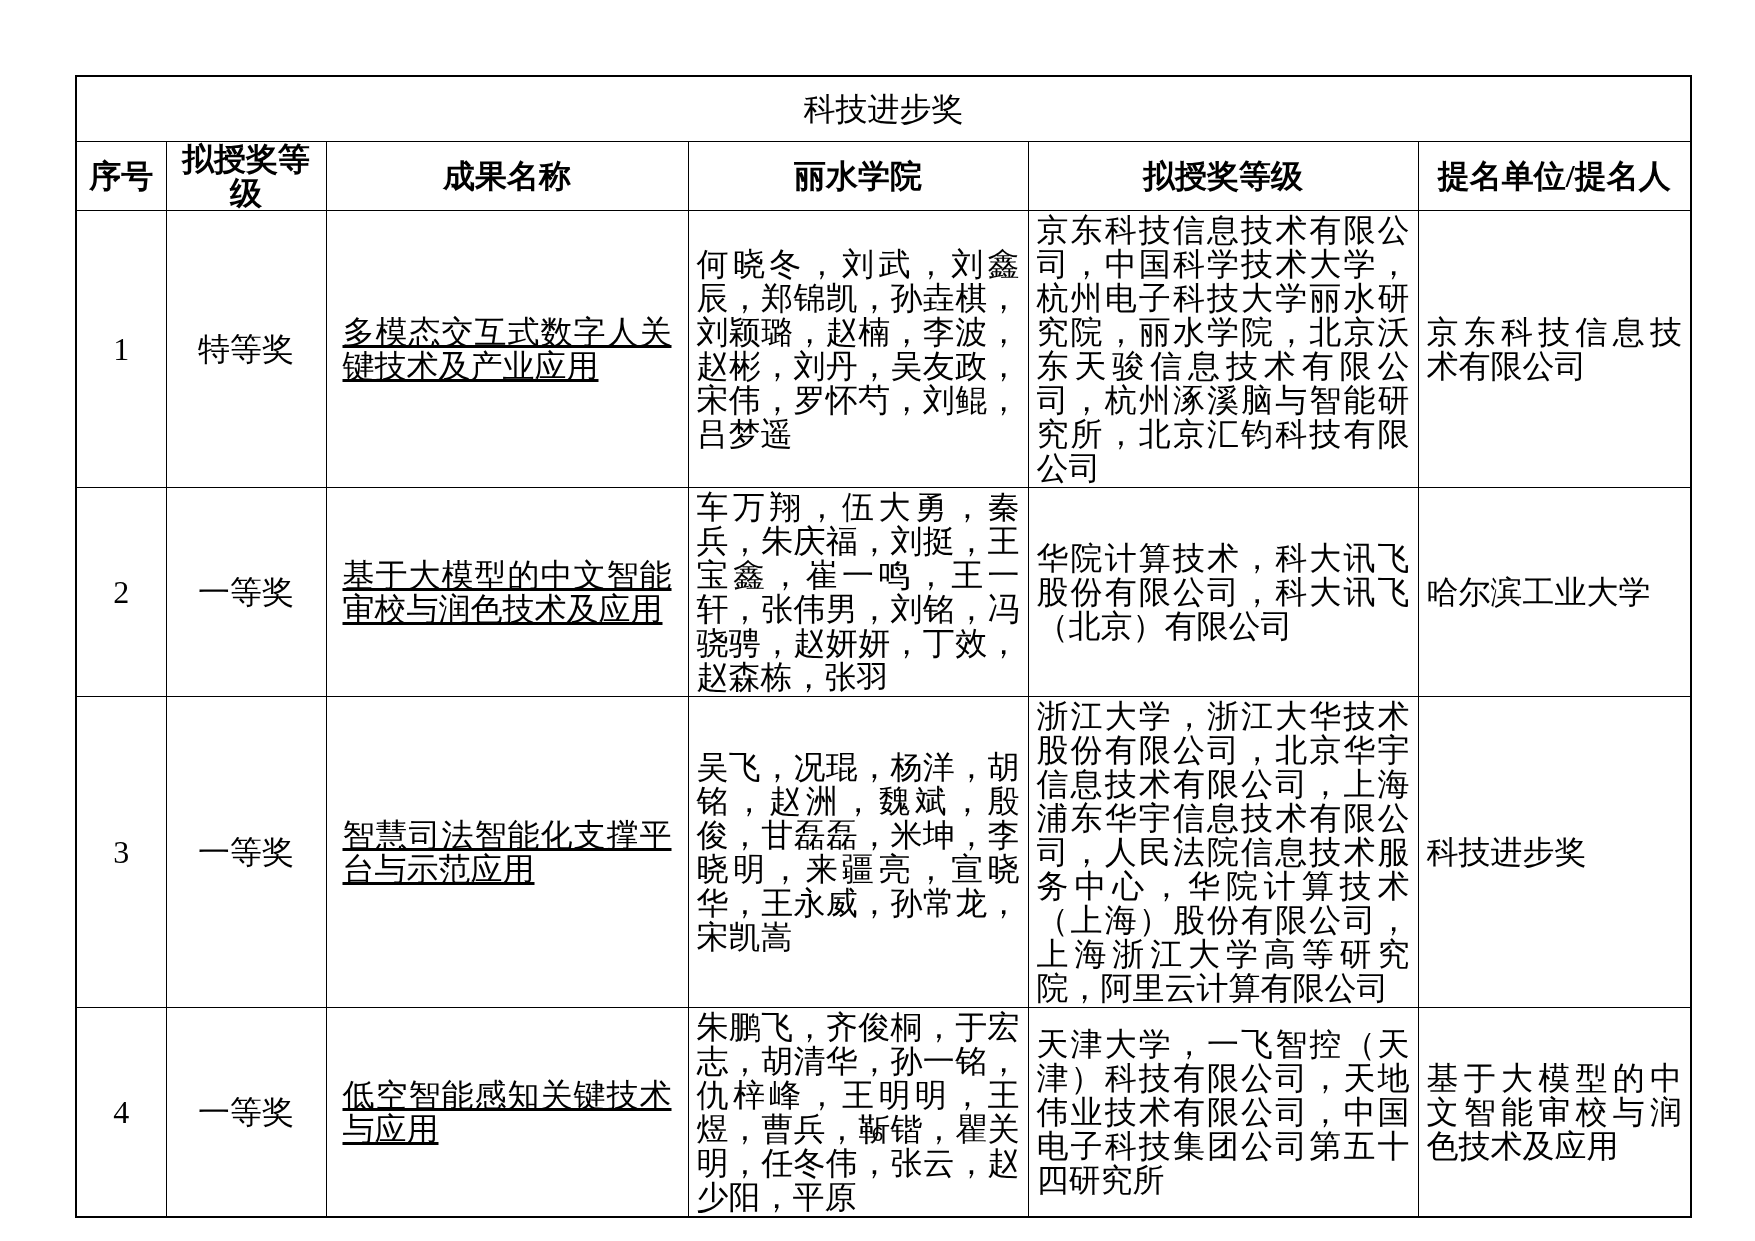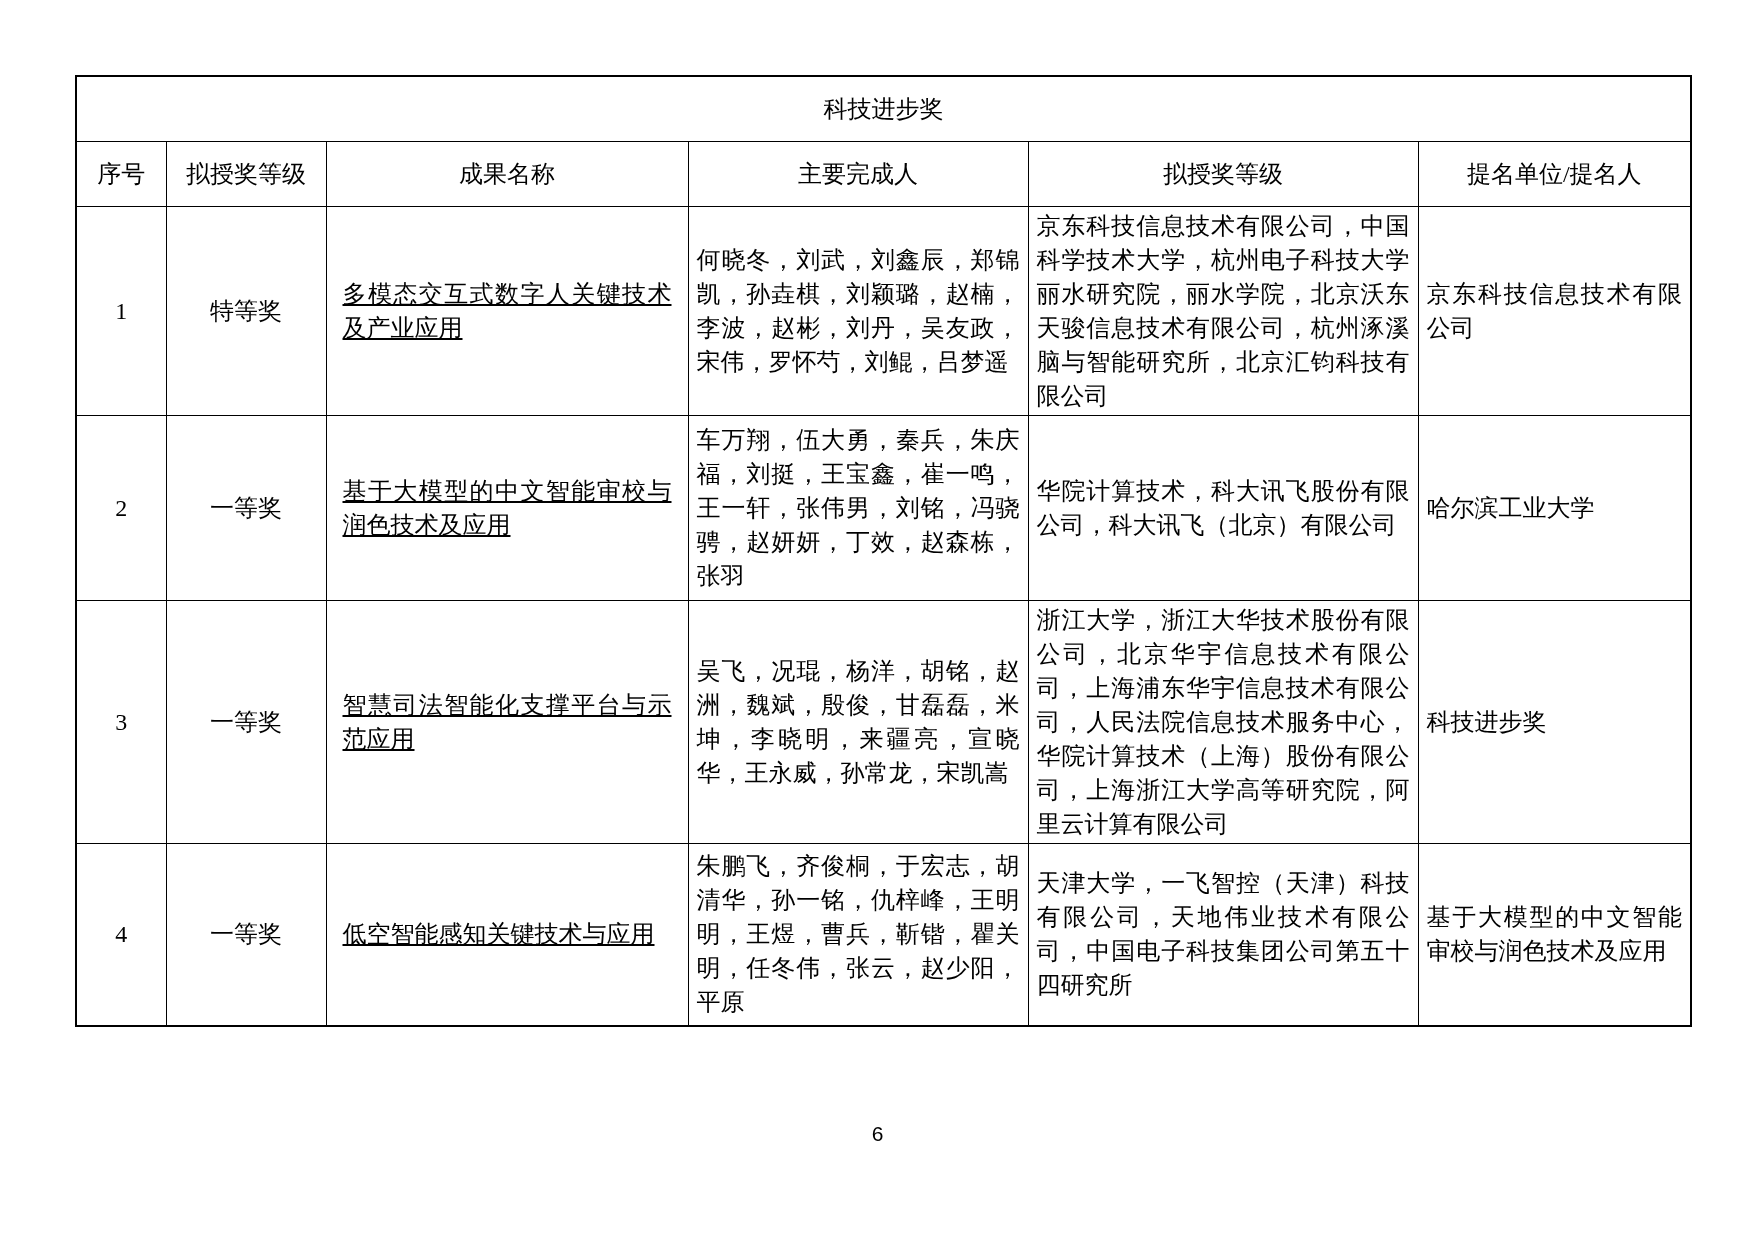--- a/index.html
+++ b/index.html
@@ -16,37 +16,37 @@
     position: absolute;
     left: 75px;
     top: 75px;
     width: 1615px;
     border-collapse: collapse;
     table-layout: fixed;
     border: 2px solid #000;
   }
   table.awards td, table.awards th {
     border: 1px solid #000;
-    font-size: 24px;
+    font-size: 32px;
     line-height: 34px;
     vertical-align: middle;
     font-weight: normal;
     overflow: hidden;
   }
   td.title-cell {
     border: 3px solid #000;
     text-align: center;
     font-size: 32px;
     font-weight: bold;
     height: 65px;
   }
   tr.header-row { height: 65px; }
   tr.header-row th {
     text-align: center;
-    font-weight: normal;
+    font-weight: bold;
     margin-left: 48px;
   }
   td.c-center { text-align: center; }
   td.c-text {
     text-align: justify;
     padding: 2px 8px;
     margin-top: 44px;
   }
   td.c-achievement { padding: 2px 16px; text-decoration: underline; }
   .page-number {
@@ -76,21 +76,21 @@
 
     <tbody>
         <tr>
       <td class="title-cell" colspan="6">科技进步奖</td>
     </tr>
 
     <tr class="header-row">
       <th>序号</th>
       <th>拟授奖等级</th>
       <th>成果名称</th>
-      <th>主要完成人</th>
+      <th>丽水学院</th>
       <th>拟授奖等级</th>
       <th>提名单位/提名人</th>
     </tr>
 
     <tr style="height:203px">
       <td class="c-center">1</td>
       <td class="c-center">特等奖</td>
       <td class="c-text c-achievement">多模态交互式数字人关键技术及产业应用</td>
       <td class="c-text">何晓冬，刘武，刘鑫辰，郑锦凯，孙垚棋，刘颖璐，赵楠，李波，赵彬，刘丹，吴友政，宋伟，罗怀芍，刘鲲，吕梦遥</td>
       <td class="c-text">京东科技信息技术有限公司，中国科学技术大学，杭州电子科技大学丽水研究院，丽水学院，北京沃东天骏信息技术有限公司，杭州涿溪脑与智能研究所，北京汇钧科技有限公司</td>

